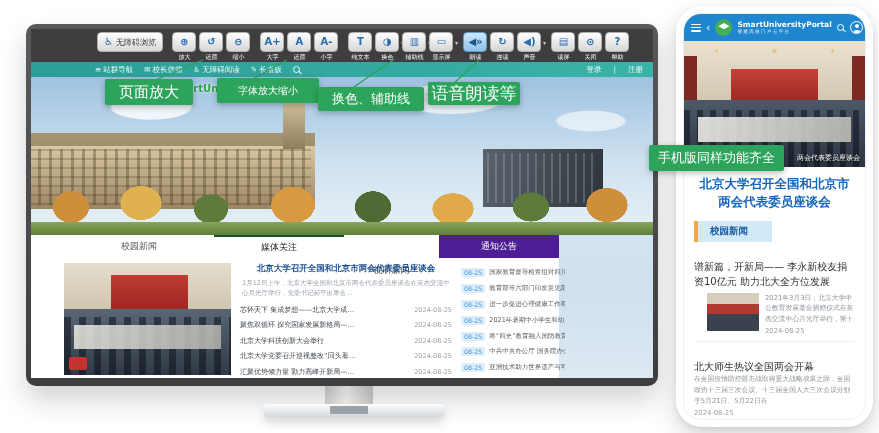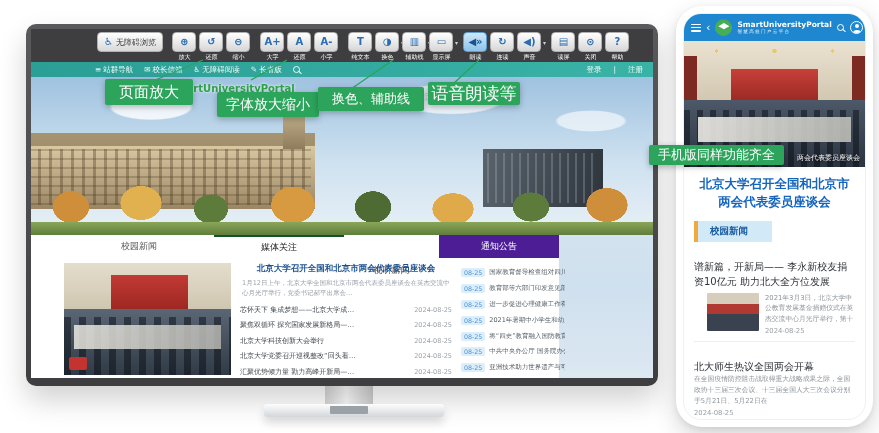--- a/index.html
+++ b/index.html
@@ -77,24 +77,24 @@
 .nt{font-size:7px;color:#3f464d;white-space:nowrap;overflow:hidden;max-width:162px;}
 .nd{font-size:6.5px;color:#9aa2ab;flex:none;}
 .nright{width:104px;flex:none;padding-top:2px;}
 .norow{display:flex;gap:4px;align-items:center;height:15.8px;cursor:pointer;}
 .nb{font-size:6.3px;color:#4a8fd3;background:#ddeefb;padding:1px 3px;border-radius:2px;flex:none;}
 .nbt{font-size:6.5px;color:#565d63;white-space:nowrap;overflow:hidden;}
 
 
 .co{position:absolute;background:#2ca45c;color:#fff;display:flex;align-items:center;justify-content:center;border-radius:2px;box-shadow:0 2px 6px rgba(0,0,0,.28);z-index:46;white-space:nowrap;margin-left:21px;}
 .co1{left:53px;top:50px;width:88px;height:26px;font-size:15px;}
-.co2{left:165px;top:63px;width:102px;height:25px;font-size:14px;}
+.co2{left:165px;top:49px;width:102px;height:25px;font-size:10px;}
 .co3{left:266px;top:58px;width:106px;height:24px;font-size:13px;}
 .co4{left:376px;top:53px;width:92px;height:23px;font-size:17px;}
-.co5{position:absolute;left:649px;top:145px;height:20px;padding:0 9px;font-size:13px;z-index:30;background:#2ca45c;color:#fff;display:flex;align-items:center;border-radius:2px;box-shadow:0 2px 6px rgba(0,0,0,.28);white-space:nowrap;}
+.co5{position:absolute;left:649px;top:145px;height:26px;padding:0 9px;font-size:13px;z-index:30;background:#2ca45c;color:#fff;display:flex;align-items:center;border-radius:2px;box-shadow:0 2px 6px rgba(0,0,0,.28);white-space:nowrap;}
 .connectors{position:absolute;left:0;top:0;z-index:45;pointer-events:none;}
 
 
 .phone{position:absolute;left:676px;top:6px;width:197px;height:421px;background:#fff;border-radius:26px;box-shadow:0 10px 24px rgba(0,0,0,.16),0 2px 6px rgba(0,0,0,.08);padding:7px;z-index:5;}
 .pscreen{width:183px;height:407px;border-radius:18px;overflow:hidden;position:relative;background:#fff;border:1px solid #eef1f4;}
 .mheader{height:27px;background:#1f86d0;display:flex;align-items:center;padding:0 7px;gap:5px;color:#fff;}
 .mburger{width:10px;height:8px;display:flex;flex-direction:column;justify-content:space-between;cursor:pointer;flex:none;}
 .mburger i{height:1.6px;background:#fff;border-radius:1px;display:block;}
 .mback{font-size:11px;line-height:1;cursor:pointer;}
 .mlogo{width:17px;height:17px;border-radius:50%;background:radial-gradient(circle at 50% 58%,#46ae54 62%,#2f9140);position:relative;flex:none;}

